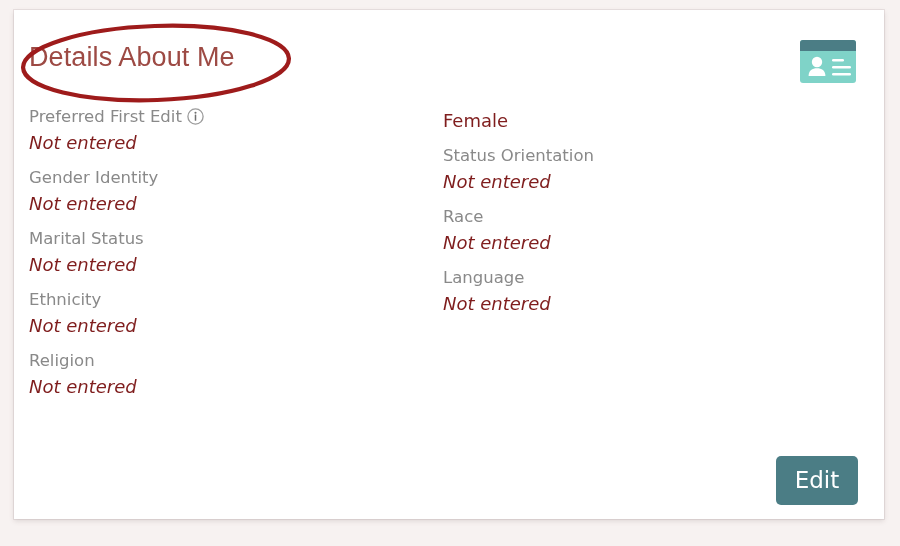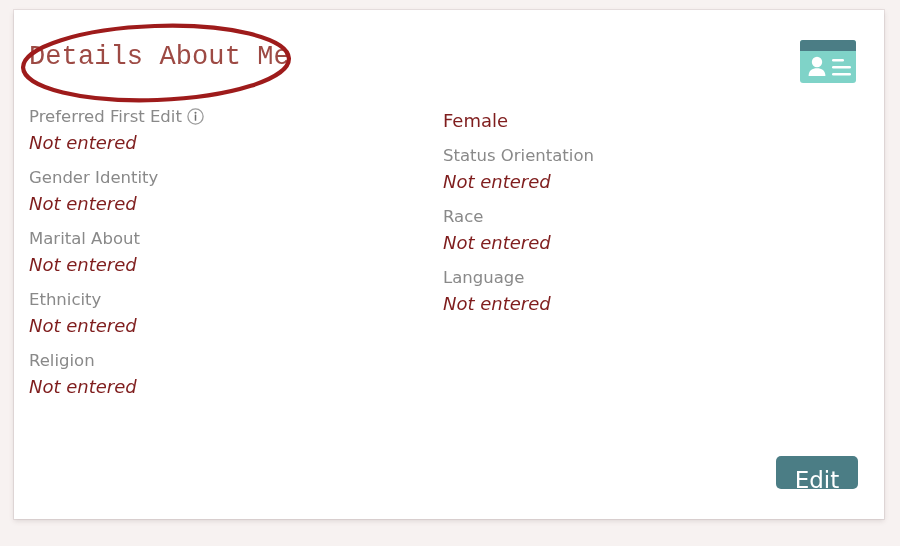--- a/index.html
+++ b/index.html
@@ -33,21 +33,21 @@
                 0 0 0 1px rgba(220, 210, 210, 0.55);
   }
 
   
   .card-title {
     position: absolute;
     left: 15px;
     top: 32px;
     font-size: 27px;
     color: #9d4a44;
-    font-family: Liberation Mono, monospace;
+    font-family: Liberation Sans, sans-serif;
     font-weight: 400;
     letter-spacing: 0.1px;
     white-space: nowrap;
   }
 
   
   .id-card-icon {
     position: absolute;
     right: 28px;
     top: 30px;
@@ -104,21 +104,21 @@
     height: 17px;
     display: block;
   }
 
   
   .edit-button {
     position: absolute;
     left: 762px;
     top: 446px;
     width: 82px;
-    height: 33px;
+    height: 49px;
     background: #4b7d85;
     border: none;
     border-radius: 5px;
     color: #ffffff;
     font-size: 23px;
     font-family: "DejaVu Sans", sans-serif;
     cursor: pointer;
     padding: 0;
     line-height: 49px;
     text-align: center;
@@ -172,21 +172,21 @@
 
         <div class="field">
           <span class="field-label">
             <span>Gender Identity</span>
           </span>
           <span class="field-value empty">Not entered</span>
         </div>
 
         <div class="field">
           <span class="field-label">
-            <span>Marital About</span>
+            <span>Marital Status</span>
           </span>
           <span class="field-value empty">Not entered</span>
         </div>
 
         <div class="field">
           <span class="field-label">
             <span>Ethnicity</span>
           </span>
           <span class="field-value empty">Not entered</span>
         </div>

